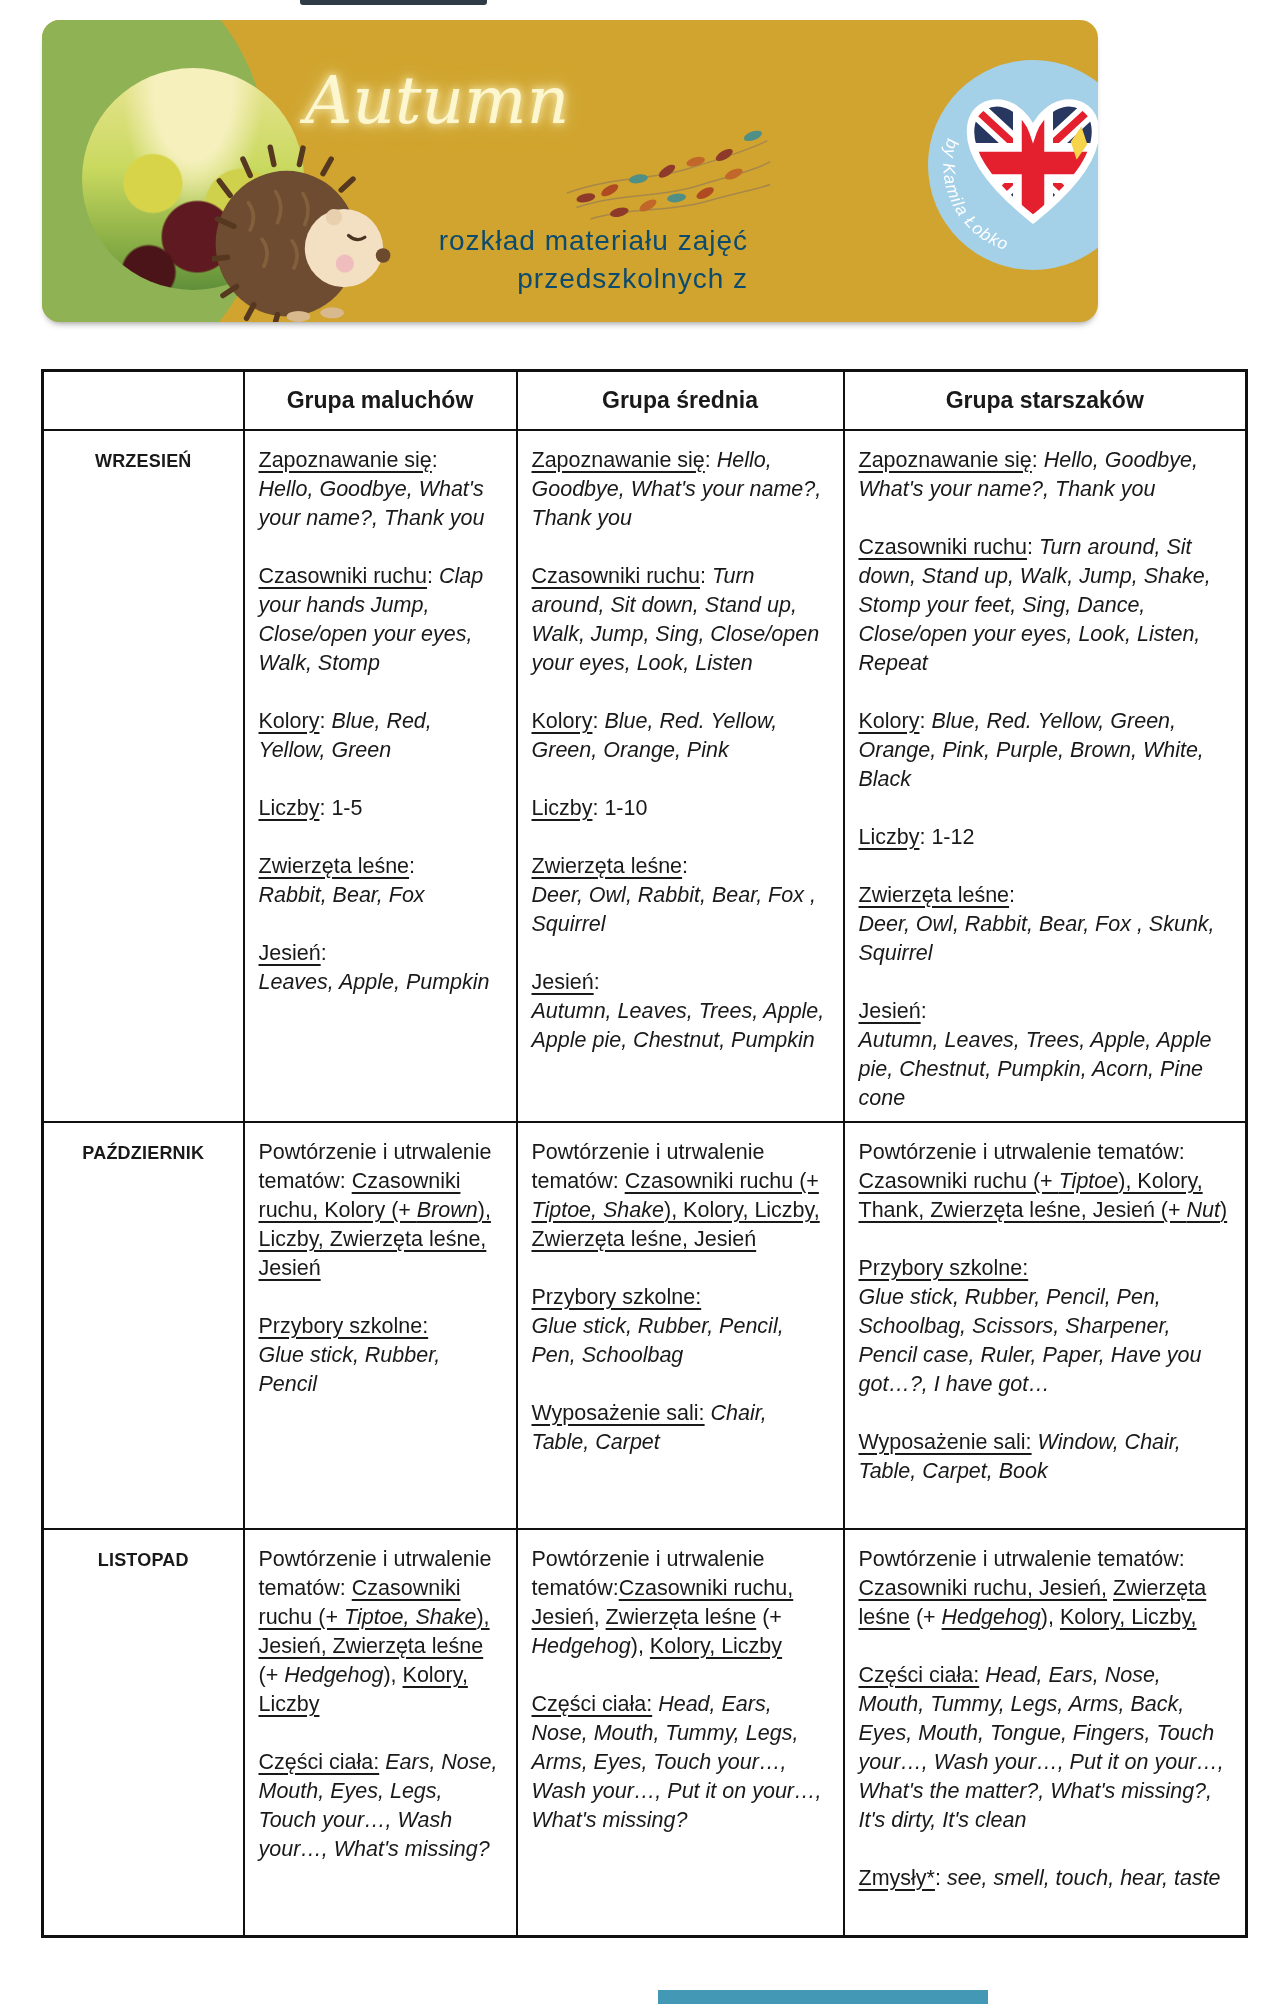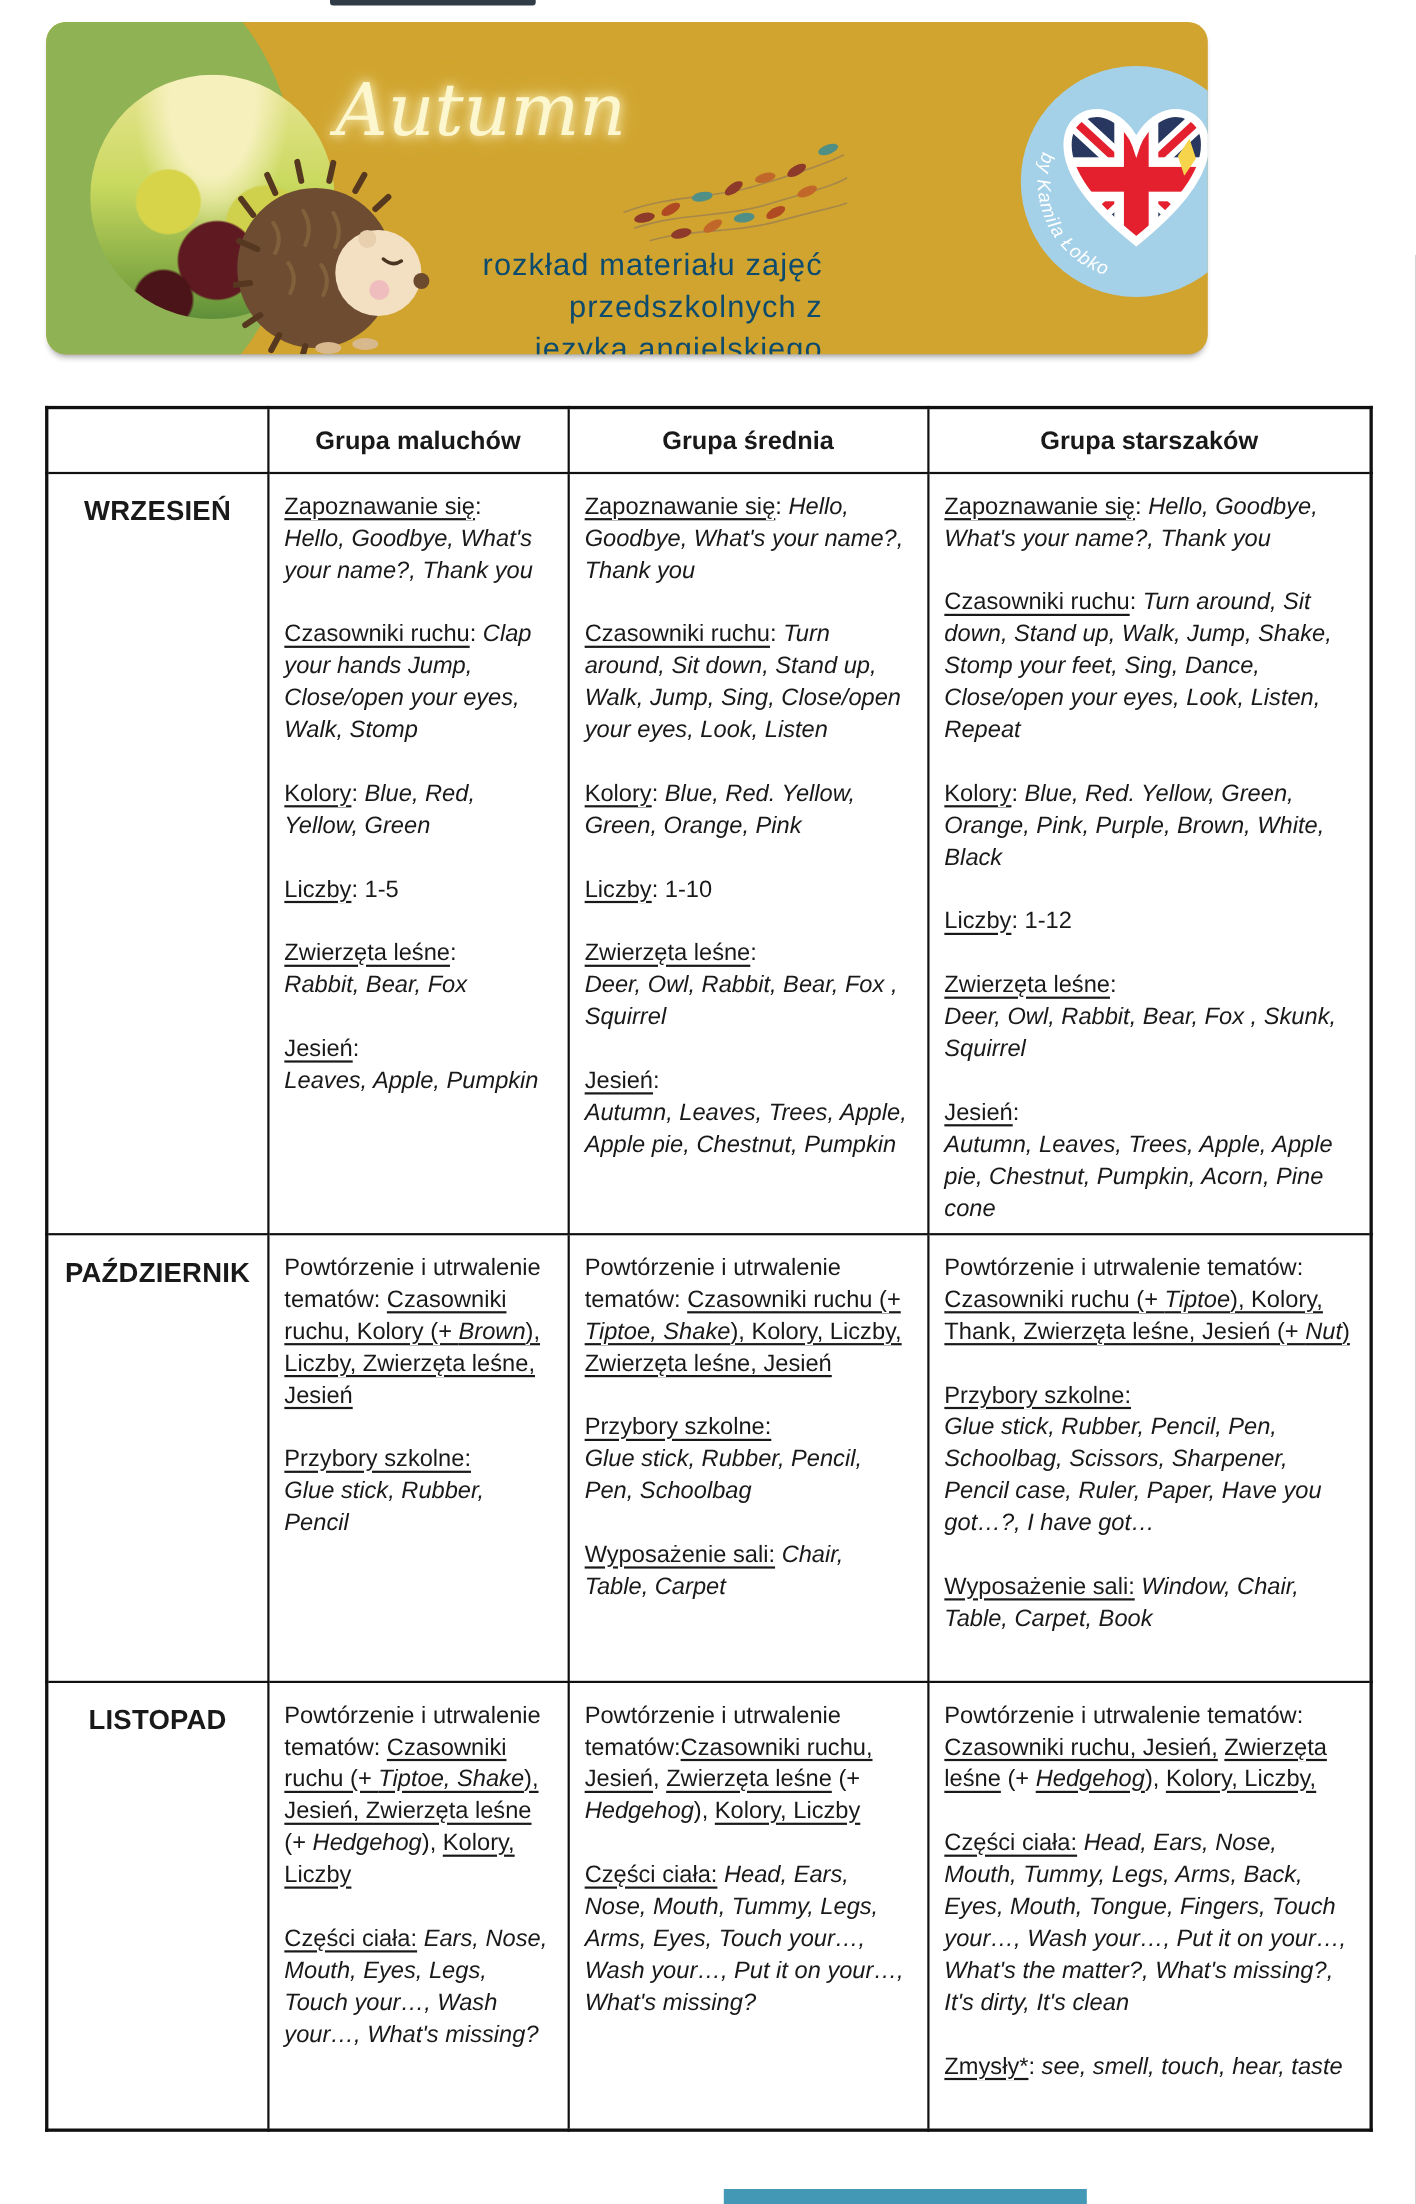--- a/index.html
+++ b/index.html
@@ -46,21 +46,21 @@
   
   .schedule{position:absolute;left:41px;top:369px;width:1204px;border-collapse:collapse;
     table-layout:fixed;background:#fff;border:3px solid #101010;color:#191919;}
   .schedule td,.schedule th{border:2px solid #101010;}
   .schedule thead tr{height:59px;}
   .schedule th{font-size:23px;font-weight:bold;text-align:center;vertical-align:middle;margin-top:40px;}
   .schedule tbody tr:nth-child(1){height:692px;}
   .schedule tbody tr:nth-child(2){height:407px;}
   .schedule tbody tr:nth-child(3){height:408px;}
   .month-cell{vertical-align:top;text-align:center;padding-top:20px;
-    font-weight:bold;font-size:25px;letter-spacing:.2px;}
+    font-weight:bold;font-size:18px;letter-spacing:.2px;}
   .content-cell{vertical-align:top;padding:15px 13px 4px 14px;font-size:21.5px;line-height:29px;}
   .content-cell p{margin:0 0 29px 0;}
   .content-cell p:last-child{margin-bottom:0;}
   .u{text-decoration:underline;text-decoration-thickness:2px;text-underline-offset:4px;}
   .i{font-style:italic;}
 
   
   .top-fragment{position:absolute;left:300px;top:0;width:187px;height:5px;
     background:var(--top-fragment);border-radius:0 0 3px 3px;}
   .next-strip{position:absolute;left:658px;top:1990px;width:330px;height:14px;
@@ -107,21 +107,20 @@
         <ellipse cx="150" cy="95" rx="10" ry="4.5" fill="#b04a22" transform="rotate(-28 150 95)"></ellipse>
         <ellipse cx="120" cy="100" rx="10" ry="4.5" fill="#4f8f85" transform="rotate(-8 120 100)"></ellipse>
         <ellipse cx="90" cy="108" rx="10" ry="4.5" fill="#c2672a" transform="rotate(-30 90 108)"></ellipse>
         <ellipse cx="60" cy="115" rx="10" ry="4.5" fill="#8e3a2a" transform="rotate(-14 60 115)"></ellipse>
         <ellipse cx="180" cy="75" rx="10" ry="4.5" fill="#c2672a" transform="rotate(-24 180 75)"></ellipse>
       </g>
     </svg>
 
     <div class="page-subtitle">
       <div>rozkład materiału zajęć przedszkolnych z</div>
-      <div>języka angielskiego</div>
     </div>
 
     <div class="logo">
       <div class="logo-circle"></div>
       <svg class="heart-svg" viewBox="0 0 120 110">
         <defs>
           <clipPath id="hc">
             <path d="M60 100 C30 76 10 52 10 30 C10 10 28 2 43 10 C52 15 58 24 60 30 C62 24 68 15 77 10 C92 2 110 10 110 30 C110 52 90 76 60 100 Z"></path>
           </clipPath>
         </defs>

